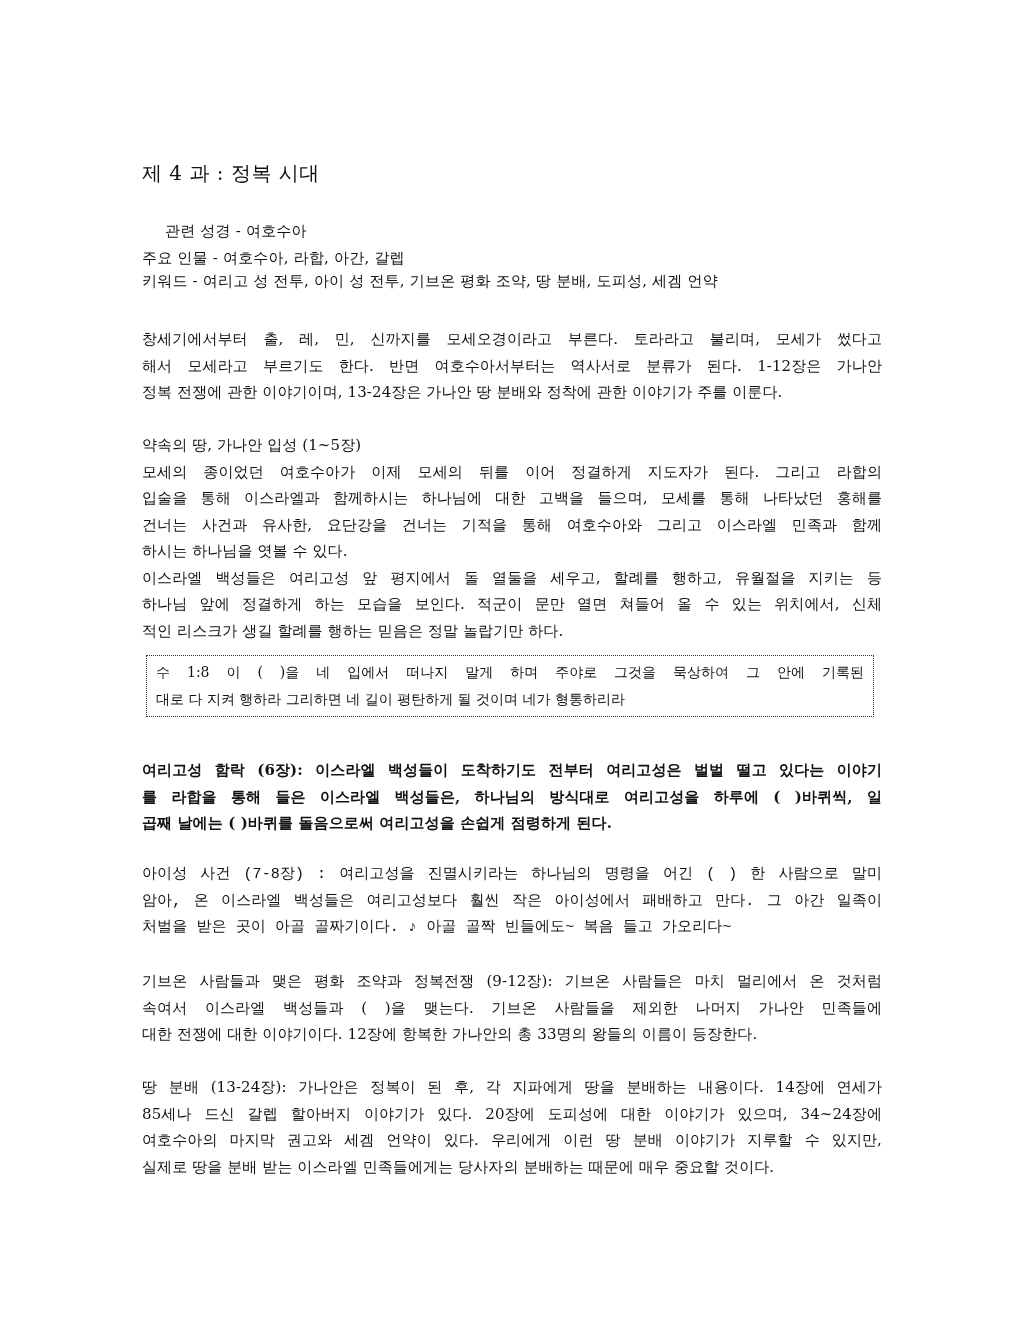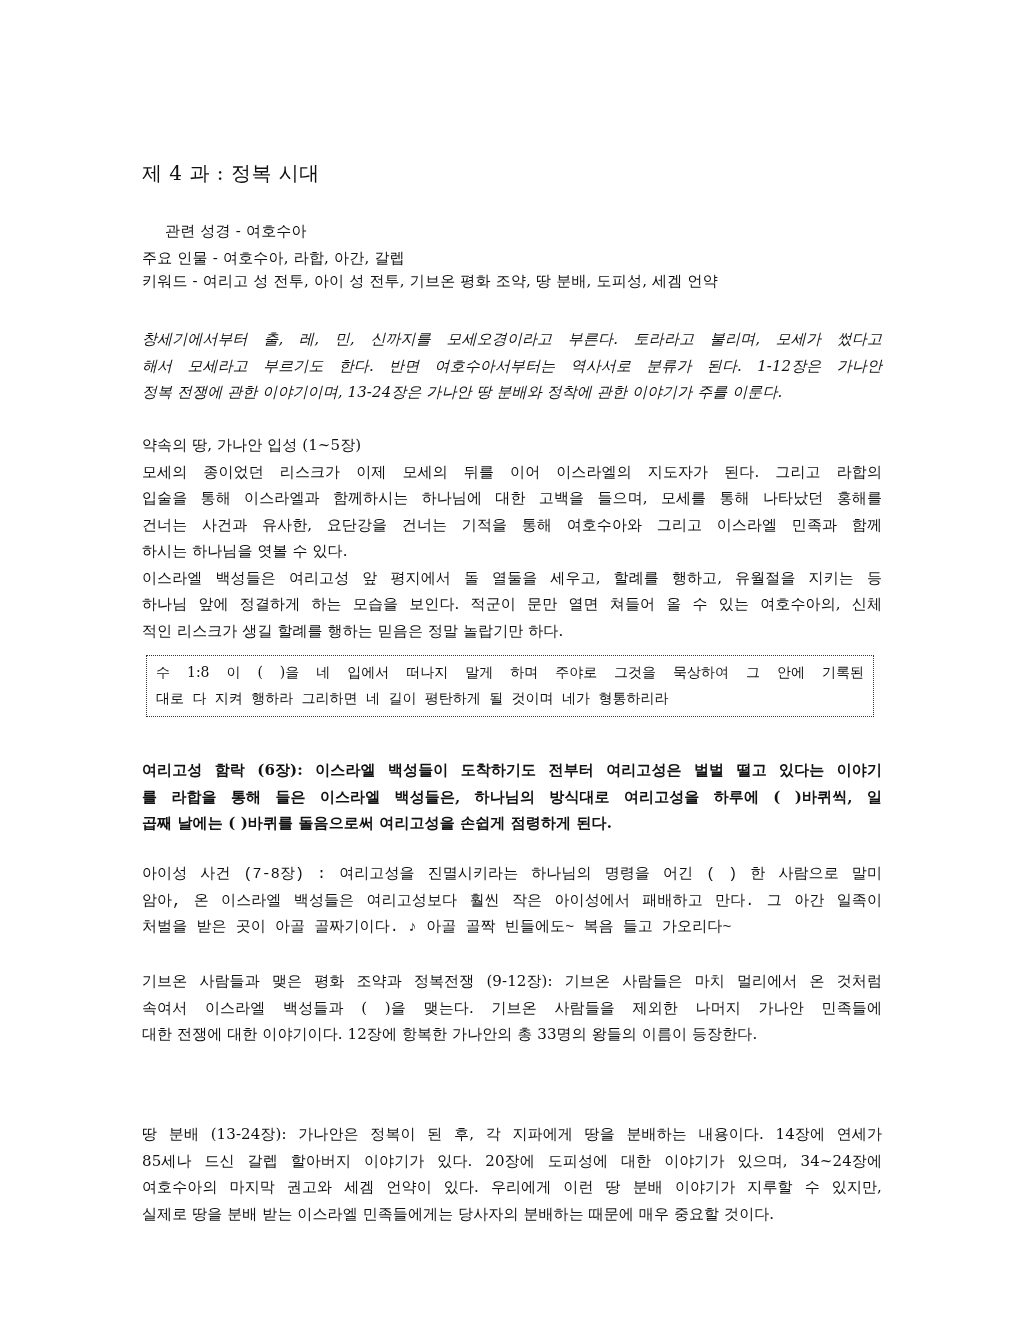--- a/index.html
+++ b/index.html
@@ -75,48 +75,47 @@
     }
     .quote-box .line {
       display: block;
       white-space: nowrap;
       height: 27px;
       text-align: justify;
       text-align-last: justify;
     }
     .quote-box .line.last {
       text-align-last: left;
-      font-family: Liberation Mono, monospace;
     }
   </style>
 </head>
 <body>
 
 <div class="page">
 
   <div class="title">제 4 과 : 정복 시대</div>
 
   <div class="meta" style="top:222px;margin-left:23px;">관련 성경 - 여호수아</div>
   <div class="meta" style="top:249px;">주요 인물 - 여호수아, 라합, 아간, 갈렙</div>
   <div class="meta" style="top:272px;">키워드 - 여리고 성 전투, 아이 성 전투, 기브온 평화 조약, 땅 분배, 도피성, 세겜 언약</div>
 
-  <div class="para" style="top:326px;font-style:italic;">
+  <div class="para" style="top:326px;">
     <span class="line"> 창세기에서부터 출, 레, 민, 신까지를 모세오경이라고 부른다. 토라라고 불리며, 모세가 썼다고</span>
     <span class="line">해서 모세라고 부르기도 한다. 반면 여호수아서부터는 역사서로 분류가 된다. 1-12장은 가나안</span>
     <span class="line last">정복 전쟁에 관한 이야기이며, 13-24장은 가나안 땅 분배와 정착에 관한 이야기가 주를 이룬다.</span>
   </div>
 
   <div class="para" style="top:432px;">
     <span class="heading-line">약속의 땅, 가나안 입성 (1~5장)</span>
-    <span class="line"> 모세의 종이었던 리스크가 이제 모세의 뒤를 이어 이스라엘의 지도자가 된다. 그리고 라합의</span>
+    <span class="line"> 모세의 종이었던 여호수아가 이제 모세의 뒤를 이어 정결하게 지도자가 된다. 그리고 라합의</span>
     <span class="line">입술을 통해 이스라엘과 함께하시는 하나님에 대한 고백을 들으며, 모세를 통해 나타났던 홍해를</span>
     <span class="line">건너는 사건과 유사한, 요단강을 건너는 기적을 통해 여호수아와 그리고 이스라엘 민족과 함께</span>
     <span class="line last">하시는 하나님을 엿볼 수 있다.</span>
     <span class="line"> 이스라엘 백성들은 여리고성 앞 평지에서 돌 열둘을 세우고, 할례를 행하고, 유월절을 지키는 등</span>
-    <span class="line">하나님 앞에 정결하게 하는 모습을 보인다. 적군이 문만 열면 쳐들어 올 수 있는 여호수아의, 신체</span>
+    <span class="line">하나님 앞에 정결하게 하는 모습을 보인다. 적군이 문만 열면 쳐들어 올 수 있는 위치에서, 신체</span>
     <span class="line last">적인 리스크가 생길 할례를 행하는 믿음은 정말 놀랍기만 하다.</span>
   </div>
 
   <div class="quote-box">
     <span class="line">수 1:8 이 (          )을 네 입에서 떠나지 말게 하며 주야로 그것을 묵상하여 그 안에 기록된</span>
     <span class="line last">대로 다 지켜 행하라 그리하면 네 길이 평탄하게 될 것이며 네가 형통하리라</span>
   </div>
 
   <div class="para" style="top:757px;font-weight:bold;">
     <span class="line">여리고성 함락 (6장): 이스라엘 백성들이 도착하기도 전부터 여리고성은 벌벌 떨고 있다는 이야기</span>
@@ -129,20 +128,20 @@
     <span class="line">암아, 온 이스라엘 백성들은 여리고성보다 훨씬 작은 아이성에서 패배하고 만다. 그 아간 일족이</span>
     <span class="line last">처벌을 받은 곳이 아골 골짜기이다. ♪ 아골 골짝 빈들에도~ 복음 들고 가오리다~</span>
   </div>
 
   <div class="para" style="top:968px;">
     <span class="line">기브온 사람들과 맺은 평화 조약과 정복전쟁 (9-12장): 기브온 사람들은 마치 멀리에서 온 것처럼</span>
     <span class="line">속여서 이스라엘 백성들과 (            )을 맺는다. 기브온 사람들을 제외한 나머지 가나안 민족들에</span>
     <span class="line last">대한 전쟁에 대한 이야기이다. 12장에 항복한 가나안의 총 33명의 왕들의 이름이 등장한다.</span>
   </div>
 
-  <div class="para" style="top:1074px;margin-top:47px;">
+  <div class="para" style="top:1074px;">
     <span class="line">땅 분배 (13-24장): 가나안은 정복이 된 후, 각 지파에게 땅을 분배하는 내용이다. 14장에 연세가</span>
     <span class="line">85세나 드신 갈렙 할아버지 이야기가 있다. 20장에 도피성에 대한 이야기가 있으며, 34~24장에</span>
     <span class="line">여호수아의 마지막 권고와 세겜 언약이 있다. 우리에게 이런 땅 분배 이야기가 지루할 수 있지만,</span>
     <span class="line last">실제로 땅을 분배 받는 이스라엘 민족들에게는 당사자의 분배하는 때문에 매우 중요할 것이다.</span>
   </div>
 
 </div>
 
 </body></html>

